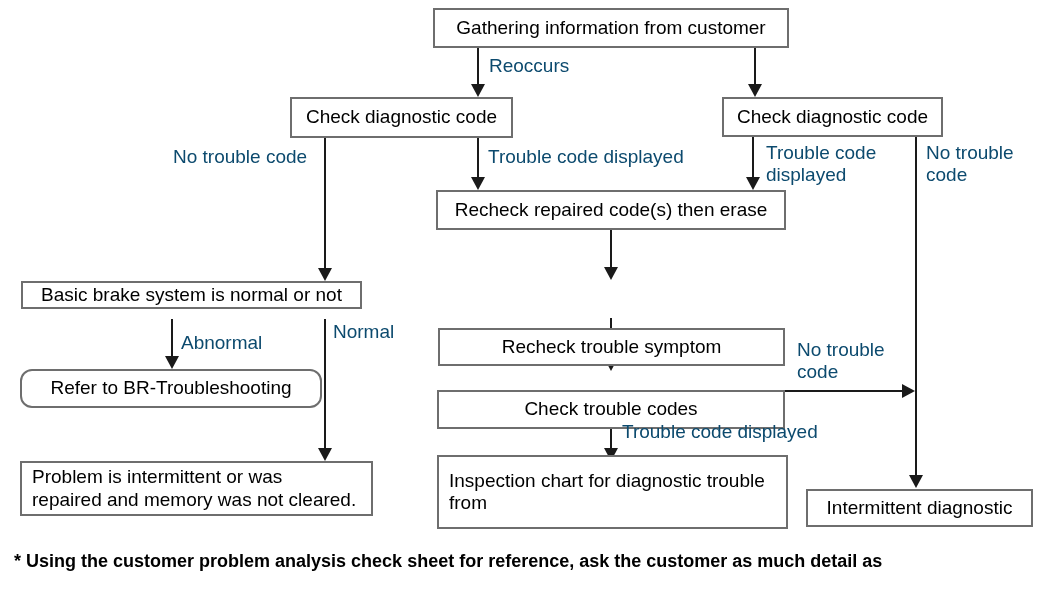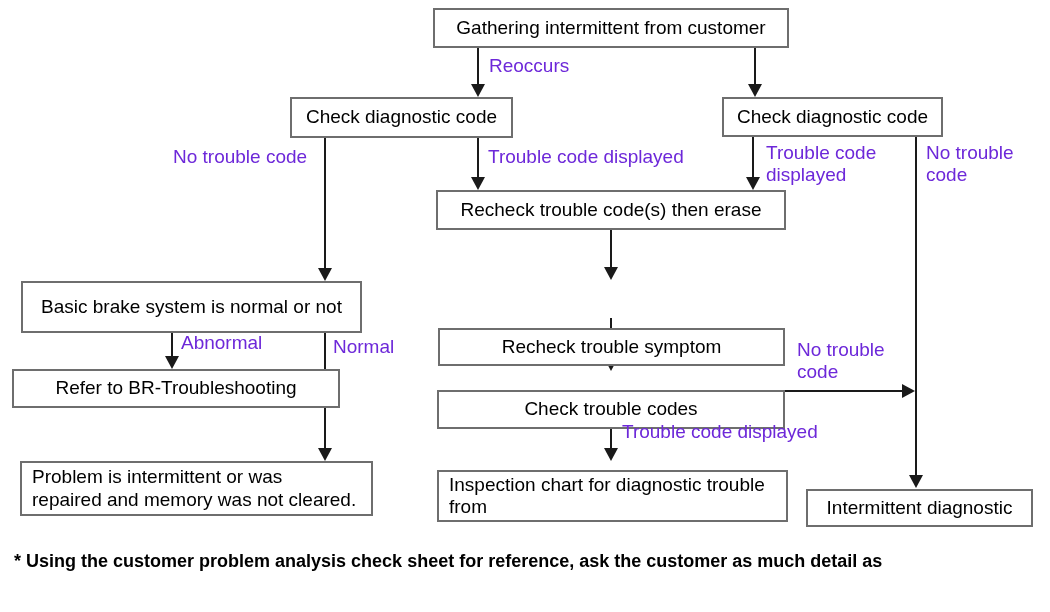--- a/index.html
+++ b/index.html
@@ -56,44 +56,44 @@
     position: absolute;
     width: 0; height: 0;
     border-top: 7px solid transparent;
     border-bottom: 7px solid transparent;
     border-left: 13px solid #1a1a1a;
   }
   .edge-label {
     position: absolute;
     font-size: 19px;
     line-height: 22px;
-    color: #6d28d9;
+    color: #0c4a6e;
     white-space: nowrap;
   }
   .edge-label.wrap {
     white-space: normal;
   }
   .footnote-line {
     position: absolute;
     font-size: 18px;
     font-weight: bold;
     color: #000000;
     white-space: nowrap;
   }
 
   
   #b-gathering   { left: 433px; top: 8px;   width: 356px; height: 40px; }
   #b-cdl         { left: 290px; top: 97px;  width: 223px; height: 41px; }
   #b-cdr         { left: 722px; top: 97px;  width: 221px; height: 40px; }
   #b-recheck-erase   { left: 436px; top: 190px; width: 350px; height: 40px; }
   #b-recheck-symptom { left: 438px; top: 280px; width: 347px; height: 38px; margin-top: 48px; }
   #b-check-codes     { left: 437px; top: 371px; width: 348px; height: 39px; margin-top: 19px; }
-  #b-inspection      { left: 437px; top: 470px; width: 351px; height: 52px; }
-  #b-basic-brake     { left: 21px;  top: 281px; width: 341px; height: 52px; }
-  #b-refer-br        { left: 12px;  top: 369px; width: 328px; height: 39px; }
+  #b-inspection      { left: 437px; top: 455px; width: 351px; height: 74px; }
+  #b-basic-brake     { left: 21px;  top: 281px; width: 341px; height: 28px; }
+  #b-refer-br        { left: 20px;  top: 369px; width: 302px; height: 39px; border-radius: 12px; }
   #b-problem         { left: 20px;  top: 461px; width: 353px; height: 55px; }
   #b-intermittent    { left: 806px; top: 489px; width: 227px; height: 38px; }
 
   
   #l-a { left: 477px; top: 48px;  height: 38px; }
   #l-b { left: 754px; top: 48px;  height: 38px; }
   #l-c { left: 324px; top: 138px; height: 132px; }
   #l-d { left: 477px; top: 138px; height: 41px; }
   #l-e { left: 752px; top: 137px; height: 42px; }
   #l-f { left: 915px; top: 137px; height: 339px; }
@@ -118,21 +118,21 @@
   #a-j { left: 902px; top: 384px; }
 
   
   #lab-reoccurs   { left: 489px; top: 55px; }
   #lab-dnr        { left: 763px; top: 55px; }
   #lab-ntc-left   { left: 173px; top: 146px; }
   #lab-tcd-left   { left: 488px; top: 146px; }
   #lab-tcd-right  { left: 766px; top: 142px; width: 125px; }
   #lab-ntc-right  { left: 926px; top: 142px; width: 100px; }
   #lab-abnormal   { left: 181px; top: 332px; }
-  #lab-normal     { left: 333px; top: 336px; text-align: center; }
+  #lab-normal     { left: 333px; top: 321px; text-align: center; }
   #lab-ntc-mid    { left: 797px; top: 339px; width: 100px; }
   #lab-tcd-mid    { left: 622px; top: 421px; }
 
   #fn-1 { left: 14px; top: 551px; }
   #fn-2 { left: 31px; top: 574px; }
 </style>
 </head>
 <body>
 
 <div id="canvas">
@@ -157,30 +157,30 @@
   <div class="arrow-down" id="a-e"></div>
   <div class="arrow-down" id="a-f"></div>
   <div class="arrow-down" id="a-g"></div>
   <div class="arrow-down" id="a-h"></div>
   <div class="arrow-down" id="a-i"></div>
   <div class="arrow-down" id="a-k"></div>
   <div class="arrow-down" id="a-l"></div>
   <div class="arrow-right" id="a-j"></div>
 
   <div class="node" id="b-gathering">
-    <span>Gathering intermittent from customer</span>
+    <span>Gathering information from customer</span>
   </div>
   <div class="node" id="b-cdl">
     <span>Check diagnostic code</span>
   </div>
   <div class="node" id="b-cdr">
     <span>Check diagnostic code</span>
   </div>
   <div class="node" id="b-recheck-erase">
-    <span>Recheck trouble code(s) then erase</span>
+    <span>Recheck repaired code(s) then erase</span>
   </div>
   <div class="node" id="b-recheck-symptom">
     <span>Recheck trouble symptom</span>
   </div>
   <div class="node" id="b-check-codes">
     <span>Check trouble codes</span>
   </div>
   <div class="node left-text" id="b-inspection">
     <div class="multiline">
       <div>Inspection chart for diagnostic trouble</div>

